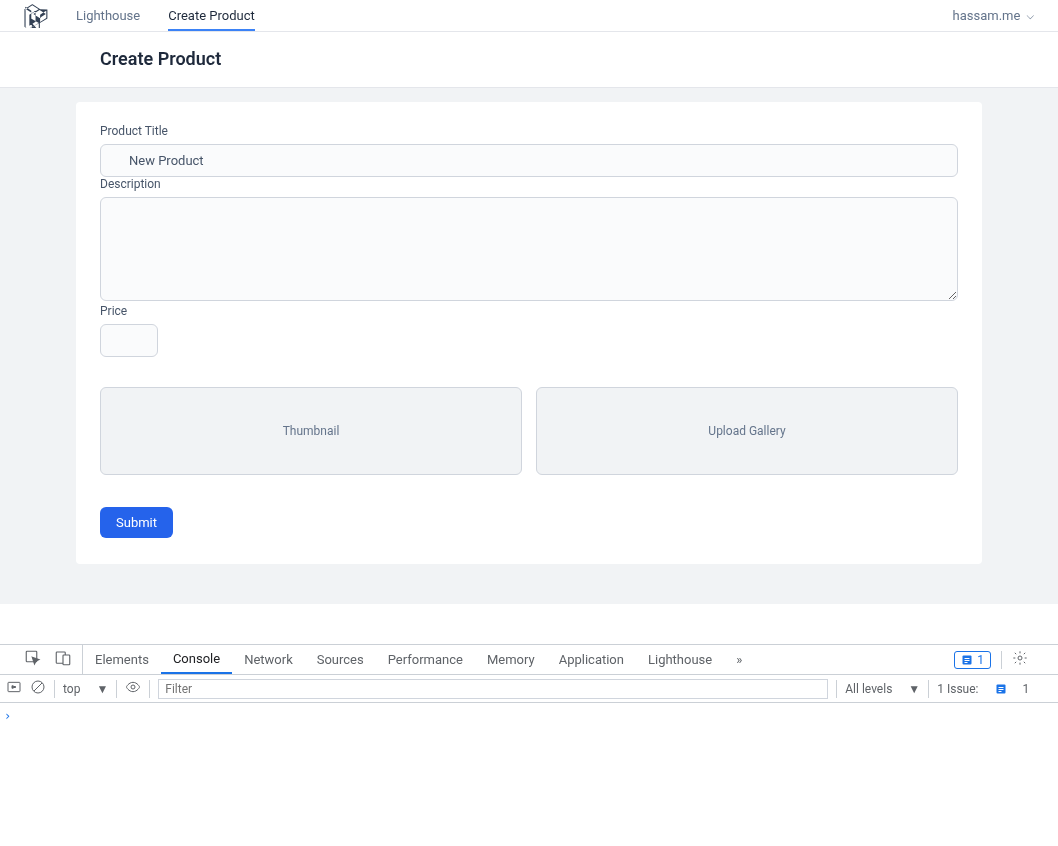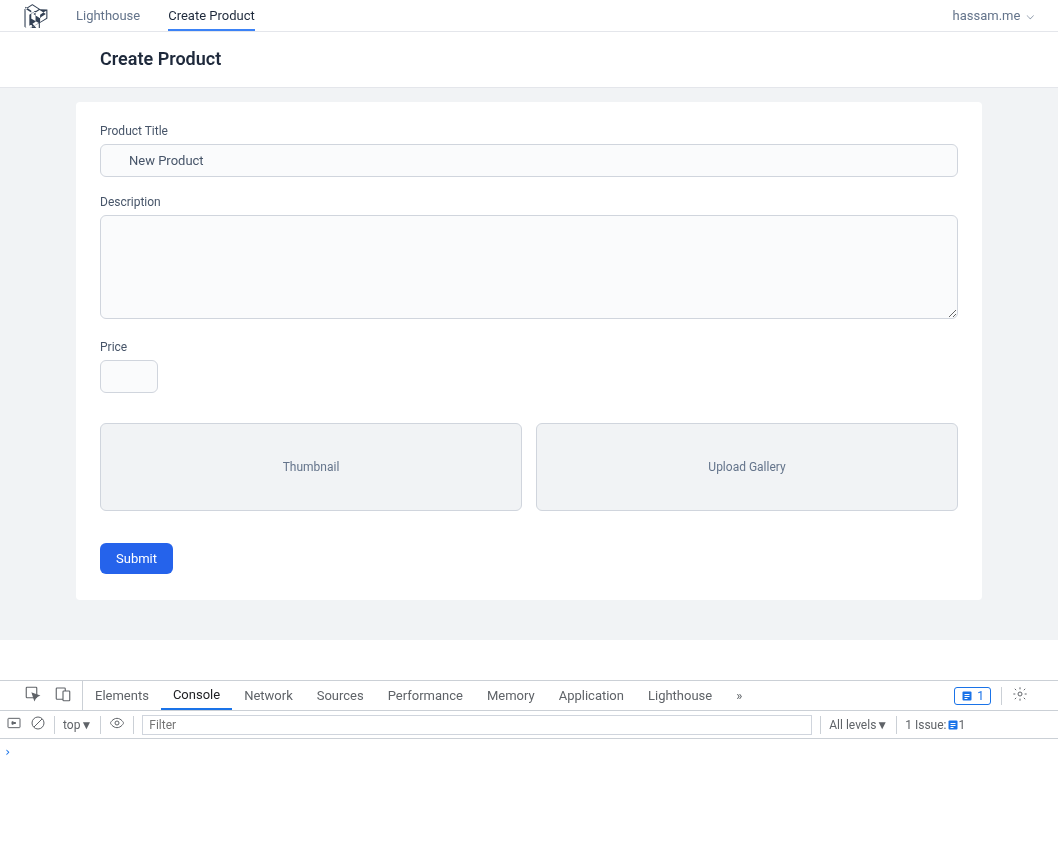--- a/index.html
+++ b/index.html
@@ -70,21 +70,20 @@
       background: #f1f3f5;
       padding: 14px 76px 40px;
       min-height: 480px;
     }
     .card {
       background: #fff;
       border-radius: 4px;
       padding: 22px 24px 26px;
     }
     .form-group {
-      margin-bottom: 18px;
     }
     .form-label {
       display: block;
       font-size: 12px;
       color: #475569;
       margin-bottom: 6px;
     }
     .form-input {
       width: 100%;
       padding: 8px 28px;
@@ -214,21 +213,21 @@
       border: 1px solid #d0d5dd;
       padding: 2px 6px;
       font-size: 12px;
       height: 20px;
       max-width: 670px;
       font-family: inherit;
     }
     .filter-select {
       display: flex;
       align-items: center;
-      gap: 0;
+      gap: 16px;
       cursor: pointer;
     }
     .console-body {
       min-height: 150px;
       padding: 6px 4px;
     }
     .prompt-line {
       color: #1a73e8;
       font-family: monospace;
       font-size: 12px;

